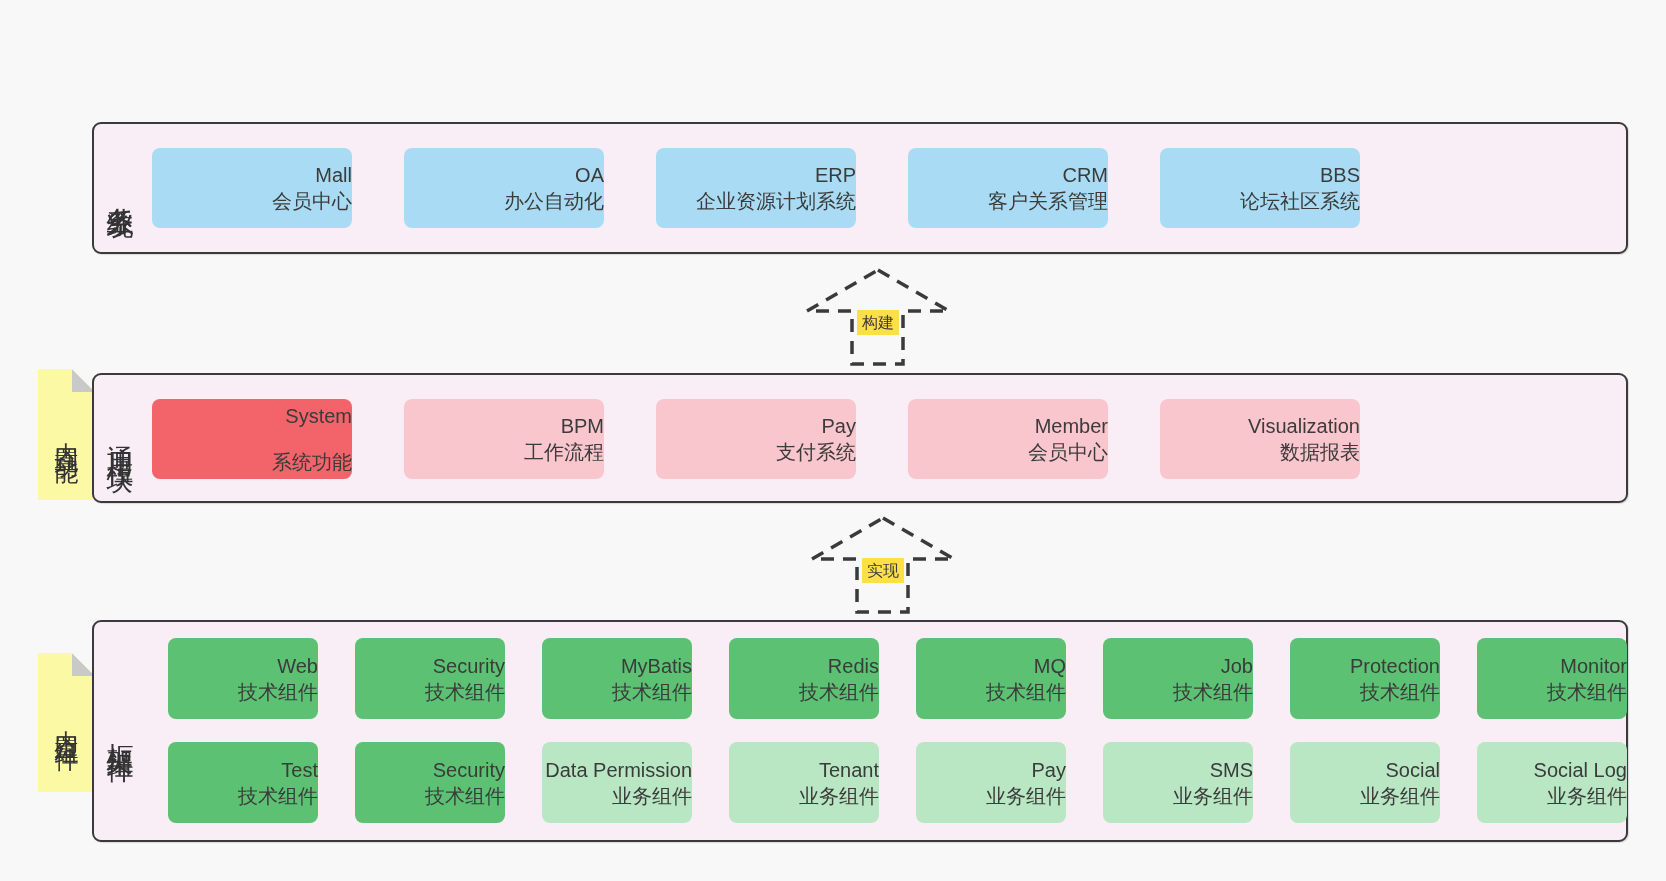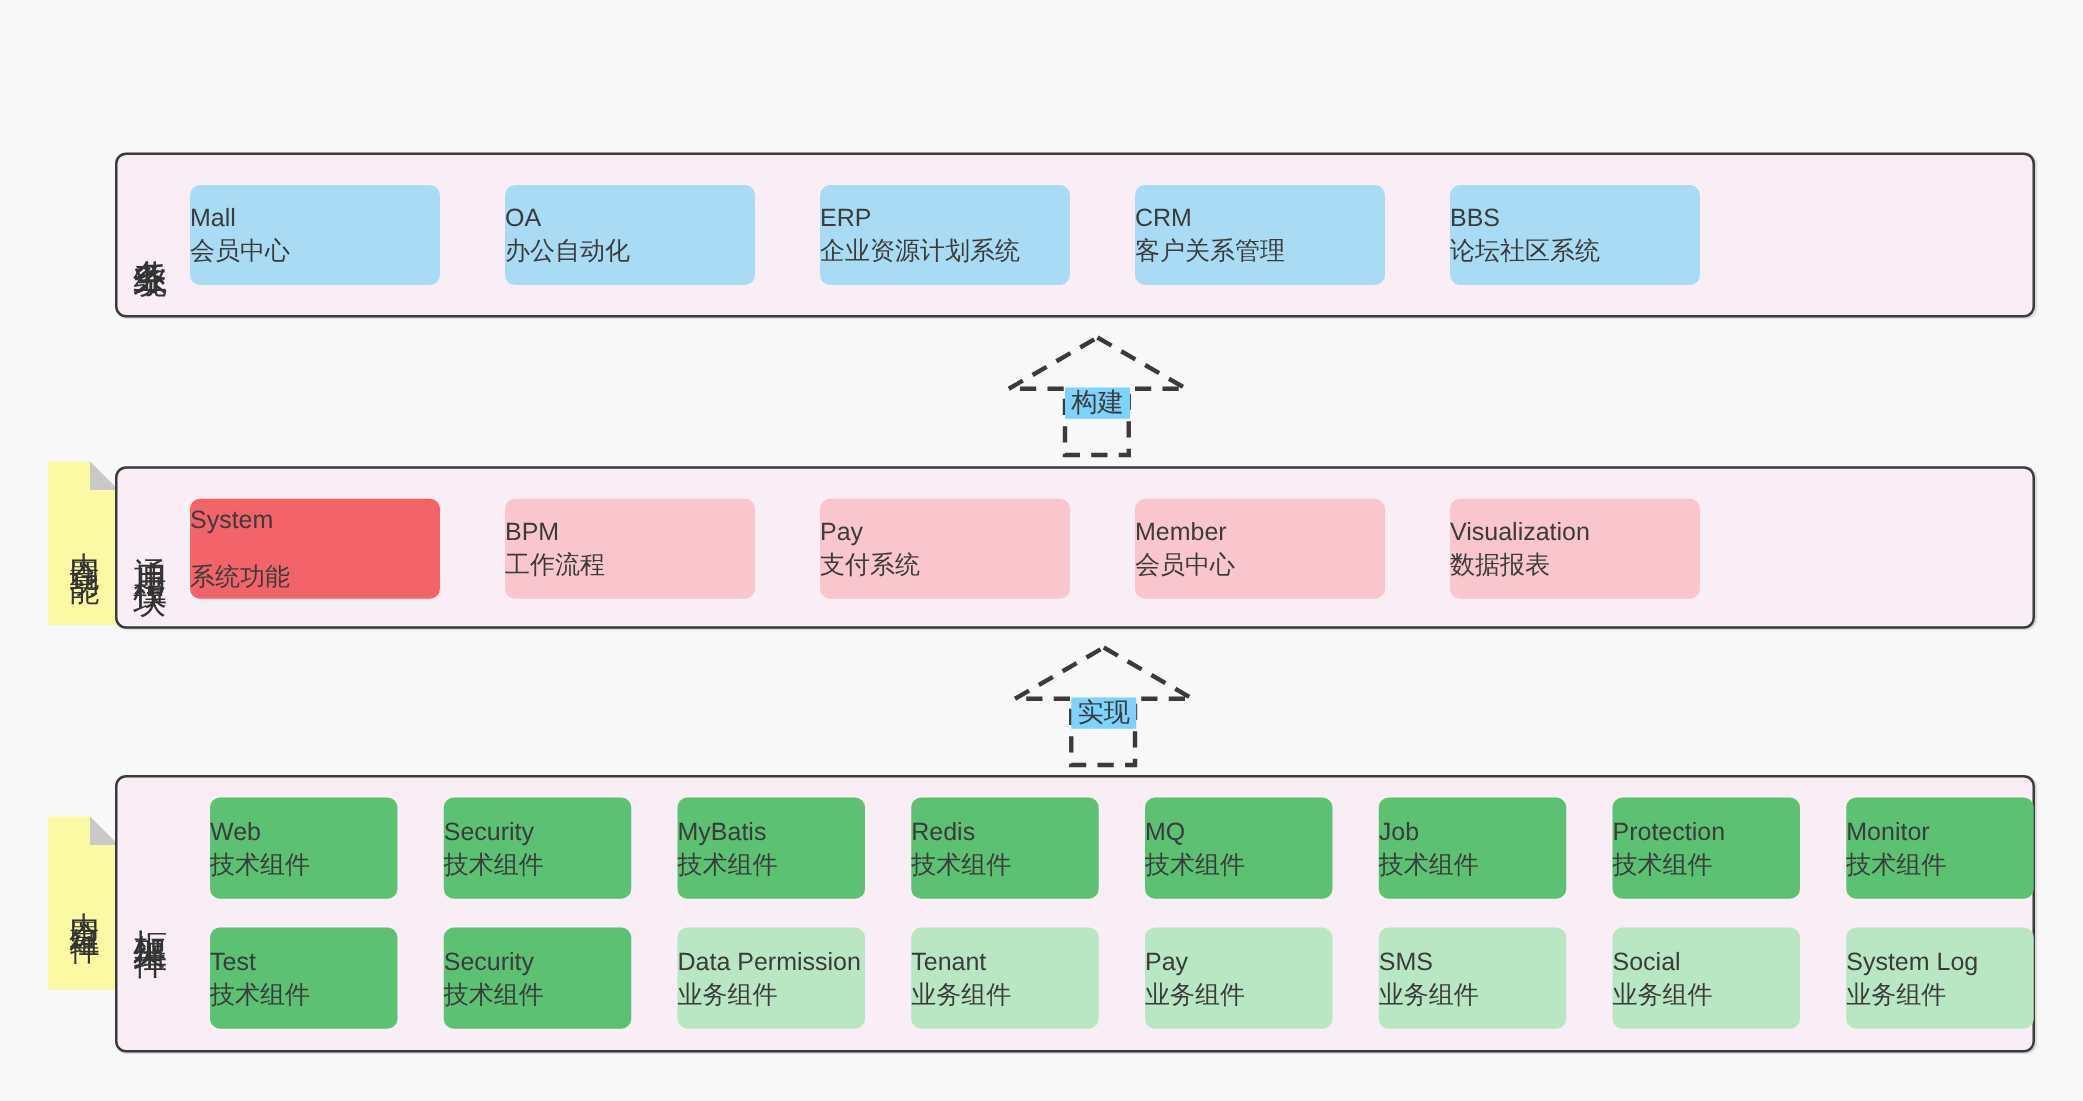--- a/index.html
+++ b/index.html
@@ -29,21 +29,21 @@
   .ls-2 { letter-spacing:5px; }
 
   .boxes { position:absolute; left:58px; display:flex; }
   .boxes.cols-6 { gap:52px; top:24px; }
   .boxes.cols-8 { gap:37px;padding-left:16px; }
   .row-1 { top:16px; }
   .row-2 { top:120px; }
 
   .box {
     box-sizing:border-box; border-radius:8px;
-    display:flex; flex-direction:column; align-items:flex-start; justify-content:center;
+    display:flex; flex-direction:column; align-items:flex-end; justify-content:center;
     text-align:center; font-size:20px; line-height:26px; color:#3b3b3b;
   }
   .box.w6 { width:200px; height:80px; }
   .box.w8 { width:150px; height:81px; }
   .v-blue        { background:var(--blue); }
   .v-red         { background:var(--red);gap:20px; }
   .v-pink        { background:var(--pink); }
   .v-green       { background:var(--green); }
   .v-light-green { background:var(--light-green); }
 
@@ -64,21 +64,21 @@
     writing-mode:vertical-rl; text-orientation:upright;
     font-size:24px; letter-spacing:6px; color:#333;
   }
 
   .arrow { position:absolute; width:162px; height:108px; }
   .arrow-build     { left:797px; top:262px; }
   .arrow-implement { left:802px; top:510px; }
   .arrow svg { display:block; }
   .arrow-label {
     position:absolute; top:48px; left:50%; transform:translateX(-50%);
-    background:#7dd3fc; font-size:21px; line-height:23px;
+    background:#fde047; font-size:16px; line-height:23px;
     padding:1px 5px; color:#3b3b3b; white-space:nowrap;
   }
 </style>
 </head>
 <body>
 
 <div class="canvas">
 
   <div class="note note-modules">
     <div class="note-fold"></div>
@@ -214,19 +214,19 @@
         </div>
         <div class="box w8 v-light-green">
           <div class="box-title">SMS</div>
           <div class="box-subtitle">业务组件</div>
         </div>
         <div class="box w8 v-light-green">
           <div class="box-title">Social</div>
           <div class="box-subtitle">业务组件</div>
         </div>
         <div class="box w8 v-light-green">
-          <div class="box-title">System Log</div>
+          <div class="box-title">Social Log</div>
           <div class="box-subtitle">业务组件</div>
         </div>
       </div>
   </section>
 
 </div>
 
 </body></html>

